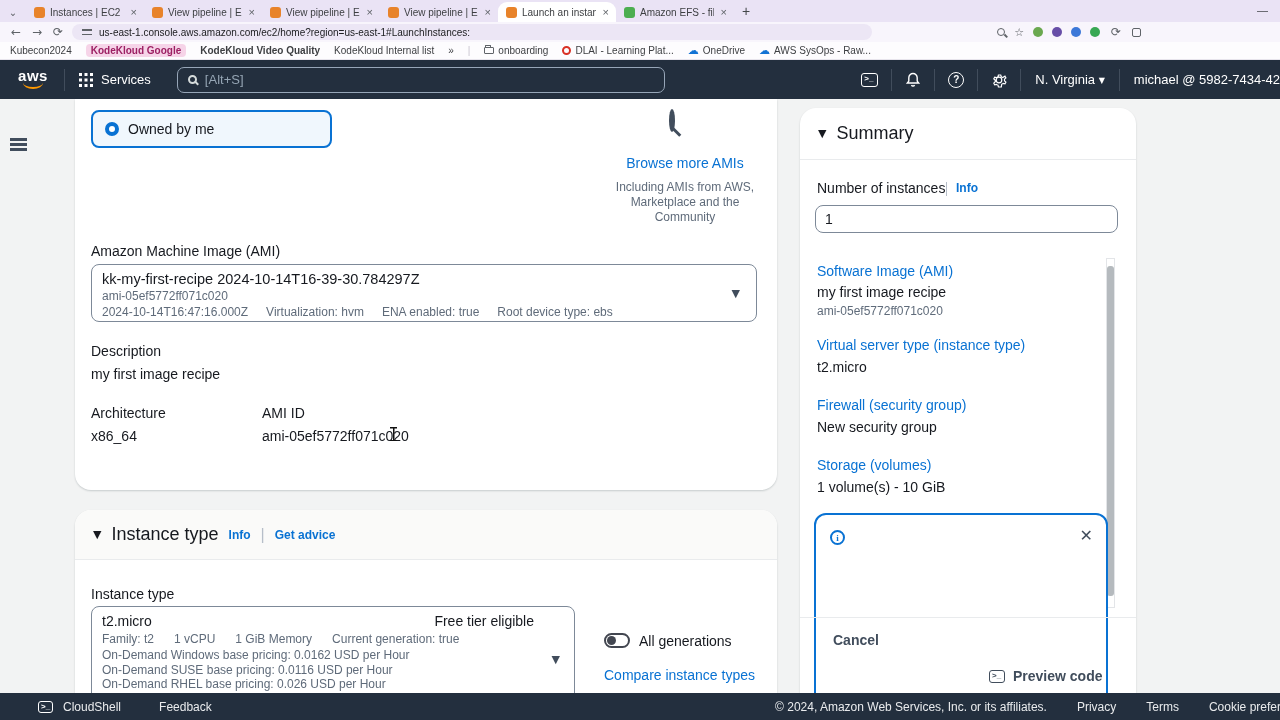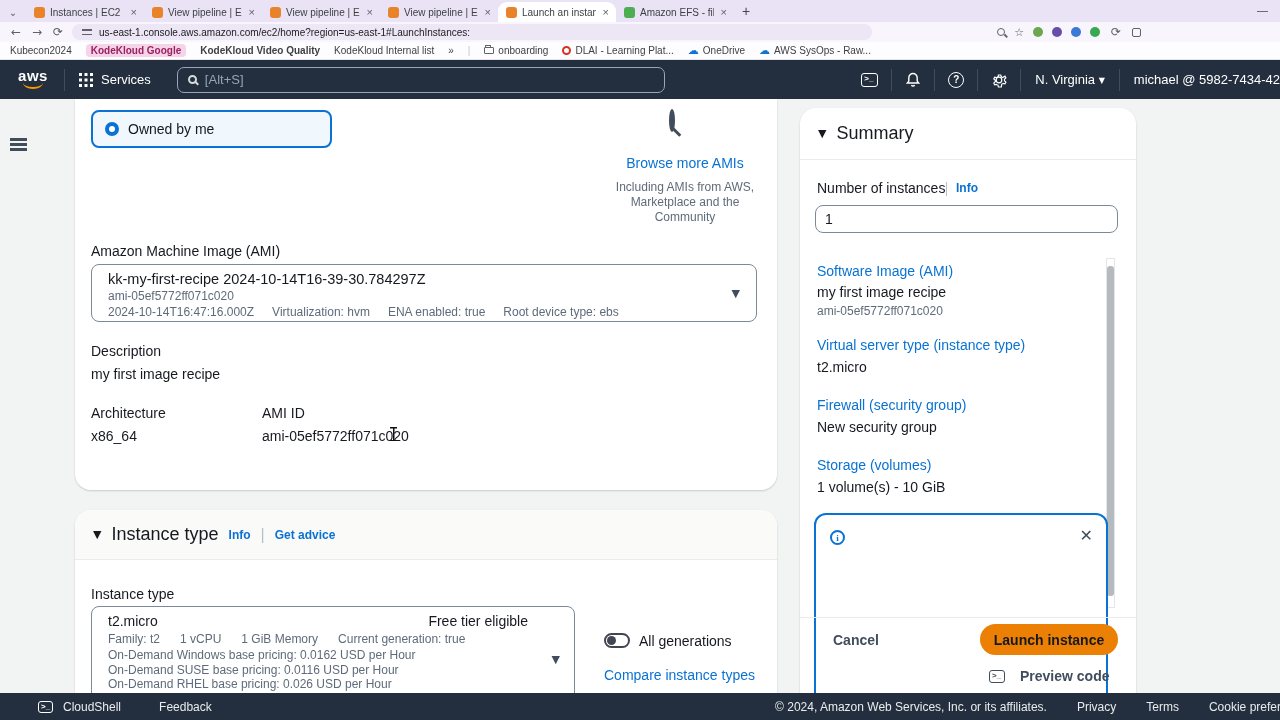--- a/index.html
+++ b/index.html
@@ -82,21 +82,21 @@
   .bigmag{position:relative;width:26px;height:26px;border:3px solid #414d5c;border-radius:50%}
   .bigmag::after{content:"";position:absolute;width:12px;height:3px;background:#414d5c;transform:rotate(45deg);right:-10px;bottom:-4px}
 
   .lbl{font-size:14px;color:#16191f}
   .val{font-size:14px;color:#16191f}
   .sub{font-size:12px;color:#5f6b7a}
   .link{color:#0972d3;text-decoration:none}
   .ilink{color:#0972d3;font-size:12px;font-weight:700}
   .pipe{color:#b6bec9}
 
-  .bigselect{position:absolute;border:1px solid #7d8998;border-radius:8px;background:#fff;padding:6px 16px}
+  .bigselect{position:absolute;border:1px solid #7d8998;border-radius:8px;background:#fff;padding:6px 10px}
   .selcaret{position:absolute;color:#414d5c;font-size:11px}
   .metaline{display:flex;gap:18px;white-space:nowrap}
 
   .sechead{height:50px;background:#fafaf9;border-bottom:1px solid #e9ebed;border-radius:16px 16px 0 0;display:flex;align-items:center;padding:0 18px;gap:10px}
   .sectitle{font-size:18px;font-weight:400;color:#16191f}
   .secaret{font-size:11px;color:#16191f}
 
   .tgl{position:absolute;width:26px;height:15px;border:2px solid #424650;border-radius:9px;background:#fff}
   .tgl::before{content:"";position:absolute;left:1px;top:1px;width:9px;height:9px;border-radius:50%;background:#424650}
 
@@ -108,21 +108,21 @@
   .ssub{position:absolute;left:17px;font-size:12px;color:#5f6b7a}
   .sbar{position:absolute;left:306px;width:9px;background:#fff;border:1px solid #e3e5e8}
   .sthumb{position:absolute;left:307px;width:7px;background:#b5babe;border-radius:3px}
   .alert{position:absolute;left:14px;top:405px;width:294px;height:200px;border:2px solid #0972d3;border-radius:12px;background:#fff;overflow:hidden}
   .iinfo{position:absolute;left:14px;top:15px;width:15px;height:15px;border:2px solid #0972d3;border-radius:50%;color:#0972d3;font-size:9px;font-weight:700;display:flex;align-items:center;justify-content:center;font-family:"Liberation Serif",serif}
   .alerttext{position:absolute;left:40px;top:13px;width:214px;font-size:14px;line-height:20px;color:#16191f}
   .alertclose{position:absolute;right:13px;top:11px;font-size:16px;color:#414d5c}
   .actdiv{position:absolute;left:0;top:509px;width:336px;height:1px;background:#e9ebed}
   .cancelbtn{position:absolute;left:33px;top:524px;font-size:14px;font-weight:700;color:#414d5c;background:none;border:none}
   .launchbtn{position:absolute;left:180px;top:516px;width:138px;height:31px;border:none;border-radius:20px;background:#ec8004;color:#16191f;font-size:14px;font-weight:700}
-  .preview{position:absolute;left:189px;top:560px;display:flex;align-items:center;gap:15px;font-size:14px;font-weight:700;color:#414d5c}
+  .preview{position:absolute;left:189px;top:560px;display:flex;align-items:center;gap:8px;font-size:14px;font-weight:700;color:#414d5c}
   .termdark{width:16px;height:13px;border:1.6px solid #414d5c;border-radius:3px;position:relative}
   .termdark::before{content:">_";position:absolute;left:2px;top:0;font-size:8px;color:#414d5c;font-weight:700}
   .ibeam{position:absolute;left:390px;top:427px;width:7px;height:14px;background:linear-gradient(#111,#111) top center/7px 1.5px no-repeat,linear-gradient(#111,#111) bottom center/7px 1.5px no-repeat,linear-gradient(#111,#111) center/1.5px 100% no-repeat}
 
   
   .footer{position:absolute;left:0;top:693px;width:1280px;height:27px;background:#232f3e;display:flex;align-items:center;color:#e9ebed;font-size:12px;z-index:6}
   .footleft{display:flex;align-items:center;gap:10px;margin-left:38px}
   .feedback{margin-left:38px}
   .footright{position:absolute;right:-33px;display:flex;align-items:center;gap:30px;white-space:nowrap}
 </style>
@@ -368,21 +368,20 @@
     <div class="sbar" style="top:150px;height:350px"></div>
     <div class="sthumb" style="top:158px;height:330px"></div>
 
     <div class="alert">
       <span class="iinfo">i</span>
       <span class="alertclose uni">✕</span>
     </div>
 
     <div class="actdiv"></div>
     <button class="cancelbtn">Cancel</button>
-    <button class="launchbtn">Launch instance</button>
     <div class="preview">
       <span class="termdark"></span>
       <span>Preview code</span>
     </div>
   </div>
 
   <div class="footer">
     <div class="footleft">
       <span class="term" style="width:15px;height:12px"></span>
       <span>CloudShell</span>

